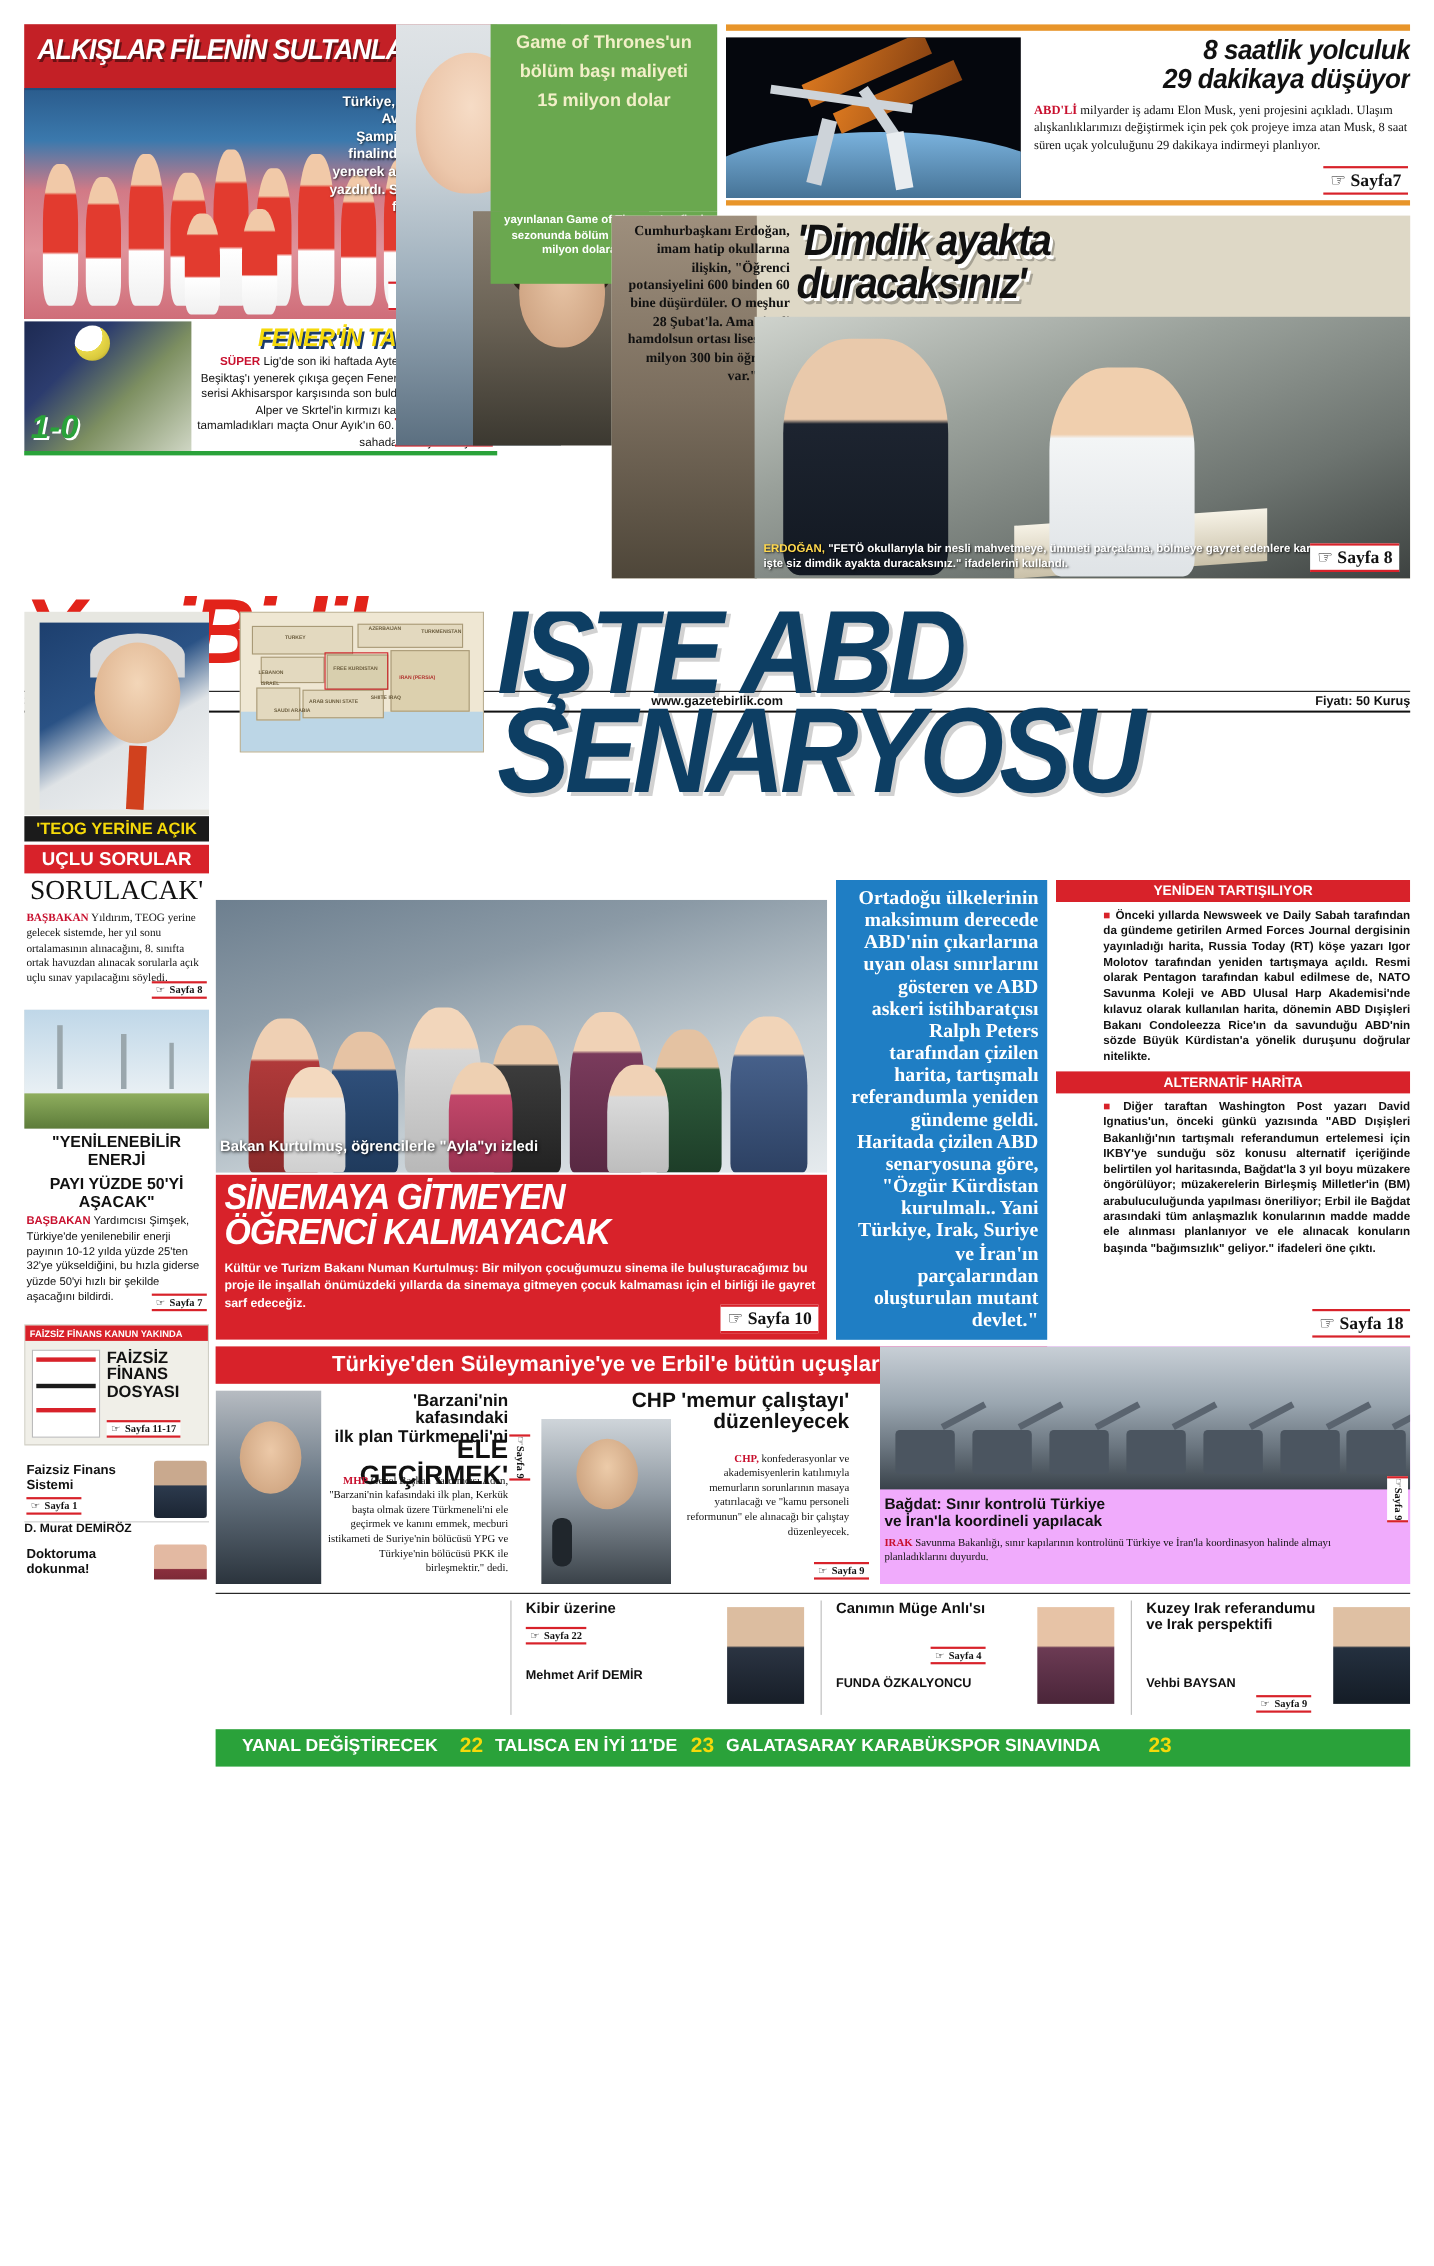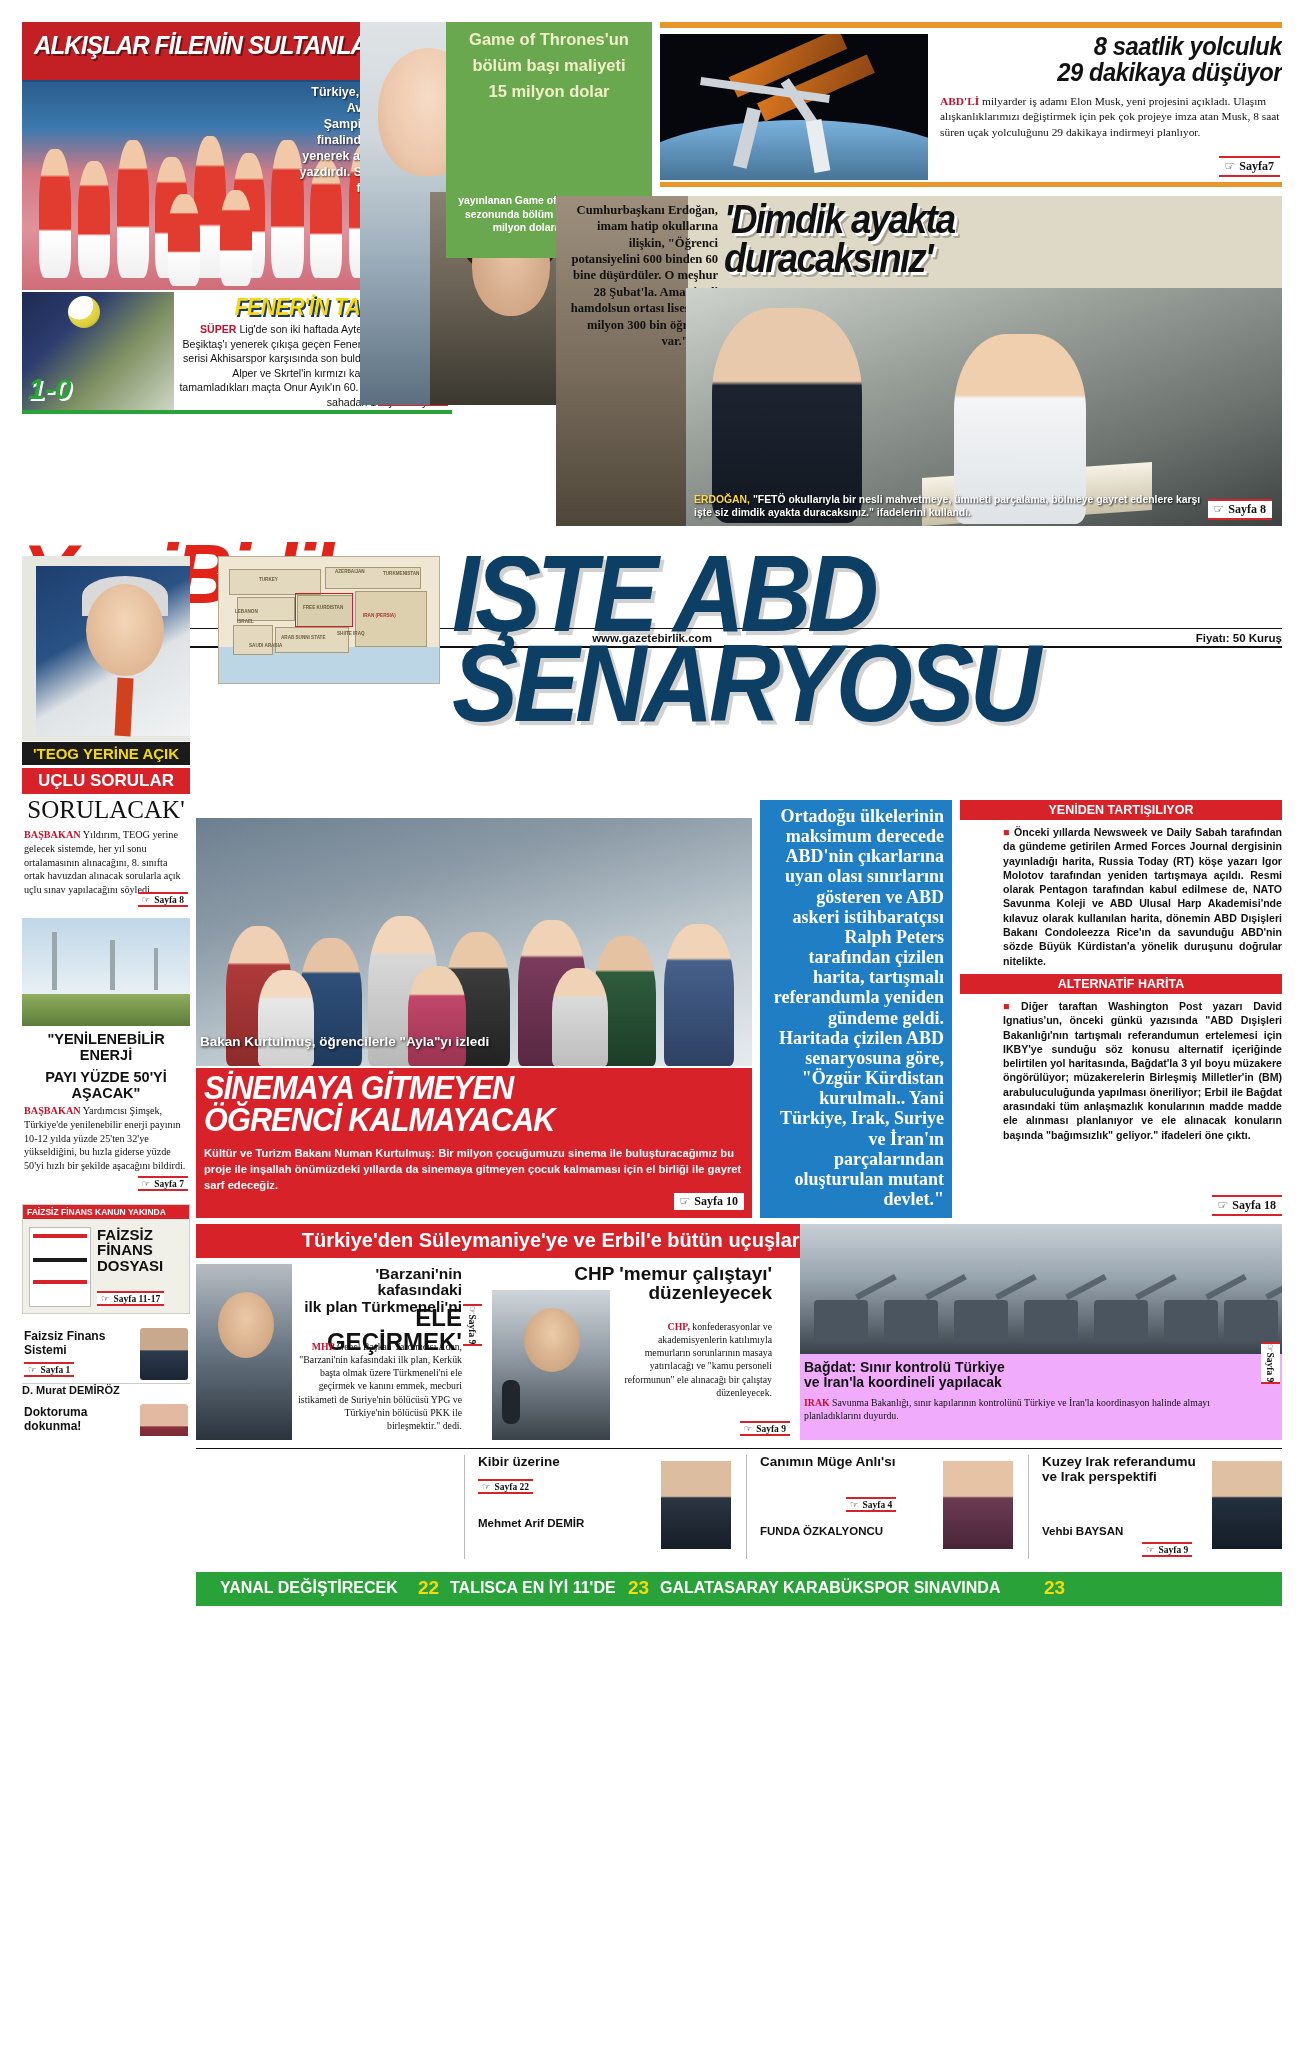--- a/index.html
+++ b/index.html
@@ -3,21 +3,21 @@
 <meta charset="utf-8">
 <title>YeniBirlik</title>
 <style>
   *{box-sizing:border-box;margin:0;padding:0;}
   html,body{background:#9a9a9a;font-family:"Liberation Sans",sans-serif;}
   .page{width:1304px;height:2060px;background:#ffffff;position:relative;overflow:hidden;}
 
   
   .blk{position:absolute;overflow:hidden;}
   .sayfa{display:inline-block;background:#fff;border-top:2px solid #d8222a;border-bottom:2px solid #d8222a;
-         color:#111;font-weight:bold;font-size:12px;padding:1px 6px;white-space:nowrap;font-family:"Liberation Serif",serif;}
+         color:#111;font-weight:bold;font-size:16px;padding:1px 6px;white-space:nowrap;font-family:"Liberation Serif",serif;}
   .sayfa:before{content:"\261E";margin-right:4px;font-weight:normal;}
   .sayfa.sm{font-size:9.5px;padding:0 4px;}
   .serif{font-family:"Liberation Serif",serif;}
 
   
   .ph{position:absolute;background:#b9c3cc;overflow:hidden;}
 
   
   #volley{left:22px;top:22px;width:430px;height:268px;background:#c32026;}
   #volley .court{position:absolute;left:0;top:60px;right:0;bottom:0;
@@ -149,21 +149,21 @@
   #lSayfa1{position:absolute;right:2px;top:336px;}
   #lPhoto2{position:absolute;left:0;top:362px;width:168px;height:108px;background:#dfe2df;}
   #lPhoto2 .tower{position:absolute;background:#9aa7ad;}
   #lPhoto2 .sky{position:absolute;left:0;top:0;width:100%;height:70%;background:linear-gradient(180deg,#bfd7e8,#e9f0f4);}
   #lPhoto2 .grass{position:absolute;left:0;bottom:0;width:100%;height:30%;background:linear-gradient(180deg,#8fae5e,#5d7c3a);}
   #lTitle4{position:absolute;left:0;top:476px;width:168px;color:#111;font-weight:bold;font-size:14.5px;
      line-height:1.1;text-align:center;font-family:"Liberation Sans Narrow","Liberation Sans",sans-serif;}
   #lTitle5{position:absolute;left:0;top:514px;width:168px;color:#111;font-weight:bold;font-size:14.5px;
      line-height:1.1;text-align:center;font-family:"Liberation Sans Narrow","Liberation Sans",sans-serif;}
   #lText2{position:absolute;left:2px;top:548px;width:164px;font-size:10.2px;line-height:1.35;
-     font-family:Liberation Serif, serif;color:#111;}
+     font-family:Liberation Sans, sans-serif;color:#111;}
   #lText2 b.lead{color:#c8102e;}
   #lSayfa2{position:absolute;right:2px;top:620px;}
   #finBox{position:absolute;left:0;top:648px;width:168px;height:110px;background:#f0efe8;border:1px solid #cfcec4;}
   #finBox .hdr{background:#d8222a;color:#fff;font-size:8.5px;font-weight:bold;padding:2px 4px;}
   #finBox .cov{position:absolute;left:6px;top:22px;width:62px;height:80px;background:#fff;border:1px solid #bbb;}
   #finBox .cov .r{position:absolute;left:3px;right:3px;background:#d8222a;height:4px;}
   #finTitle{position:absolute;left:74px;top:22px;width:92px;color:#111;font-weight:bold;font-size:15px;
      line-height:1.02;font-family:"Liberation Sans Narrow","Liberation Sans",sans-serif;}
   #finSayfa{position:absolute;left:74px;top:86px;}
   #authors{position:absolute;left:0;top:766px;width:168px;}

